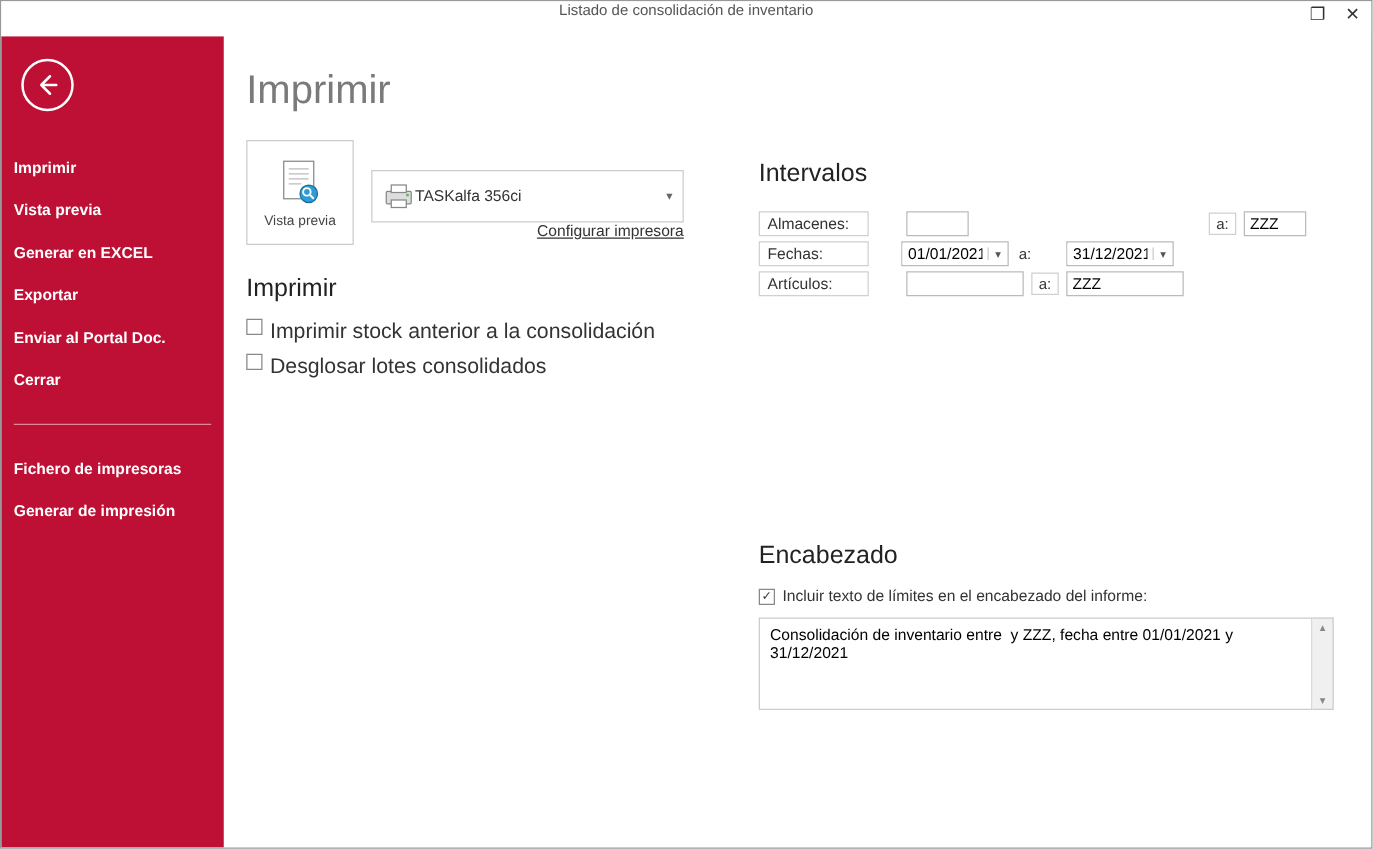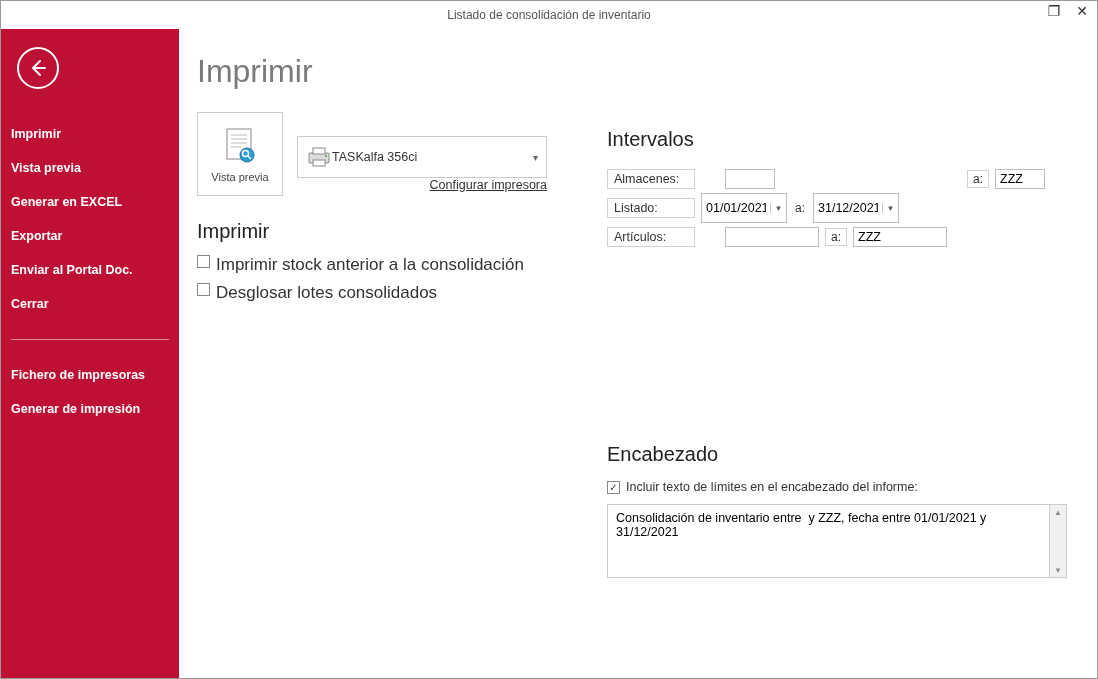--- a/index.html
+++ b/index.html
@@ -9,21 +9,21 @@
     color: #333;
     background: #fff;
     width: 1098px;
     height: 679px;
     overflow: hidden;
     border: 1px solid #999;
   }
   .titlebar {
     height: 28px;
     display: flex;
-    align-items: center;
+    align-items: flex-start;
     justify-content: center;
     position: relative;
     background: #fff;
   }
   .titlebar-title {
     font-size: 12px;
     color: #555;
   }
   .titlebar-controls {
     position: absolute;
@@ -194,22 +194,23 @@
   .sep-box {
     border: 1px solid #d0d0d0;
     padding: 1px 5px;
     background: #fff;
     font-size: 12px;
   }
   .date-input {
     display: inline-flex;
     align-items: center;
     border: 1px solid #bbb;
-    height: 30px;
-    background: #fff;
+    height: 20px;
+    background: #fff;
+    margin-left: 20px;
   }
   .date-input input {
     border: none;
     width: 68px;
     padding: 1px 4px;
     font-size: 12.5px;
     outline: none;
   }
   .date-input .dd {
     width: 16px;
@@ -340,21 +341,21 @@
         <div class="interval-row">
           <span class="interval-label">Almacenes:</span>
           <span class="spacer18"></span>
           <input class="txt-input w50" value="" style="">
           <span class="spacer180"></span>
           <span class="sep-box">a:</span>
           <input class="txt-input w50" value="ZZZ" style="">
         </div>
 
         <div class="interval-row">
-          <span class="interval-label">Listado:</span>
+          <span class="interval-label">Fechas:</span>
           <span class="date-input">
             <input value="01/01/2021" style="">
             <span class="dd">▾</span>
           </span>
           <span class="sep-a">a:</span>
           <span class="date-input">
             <input value="31/12/2021" style="">
             <span class="dd">▾</span>
           </span>
         </div>

